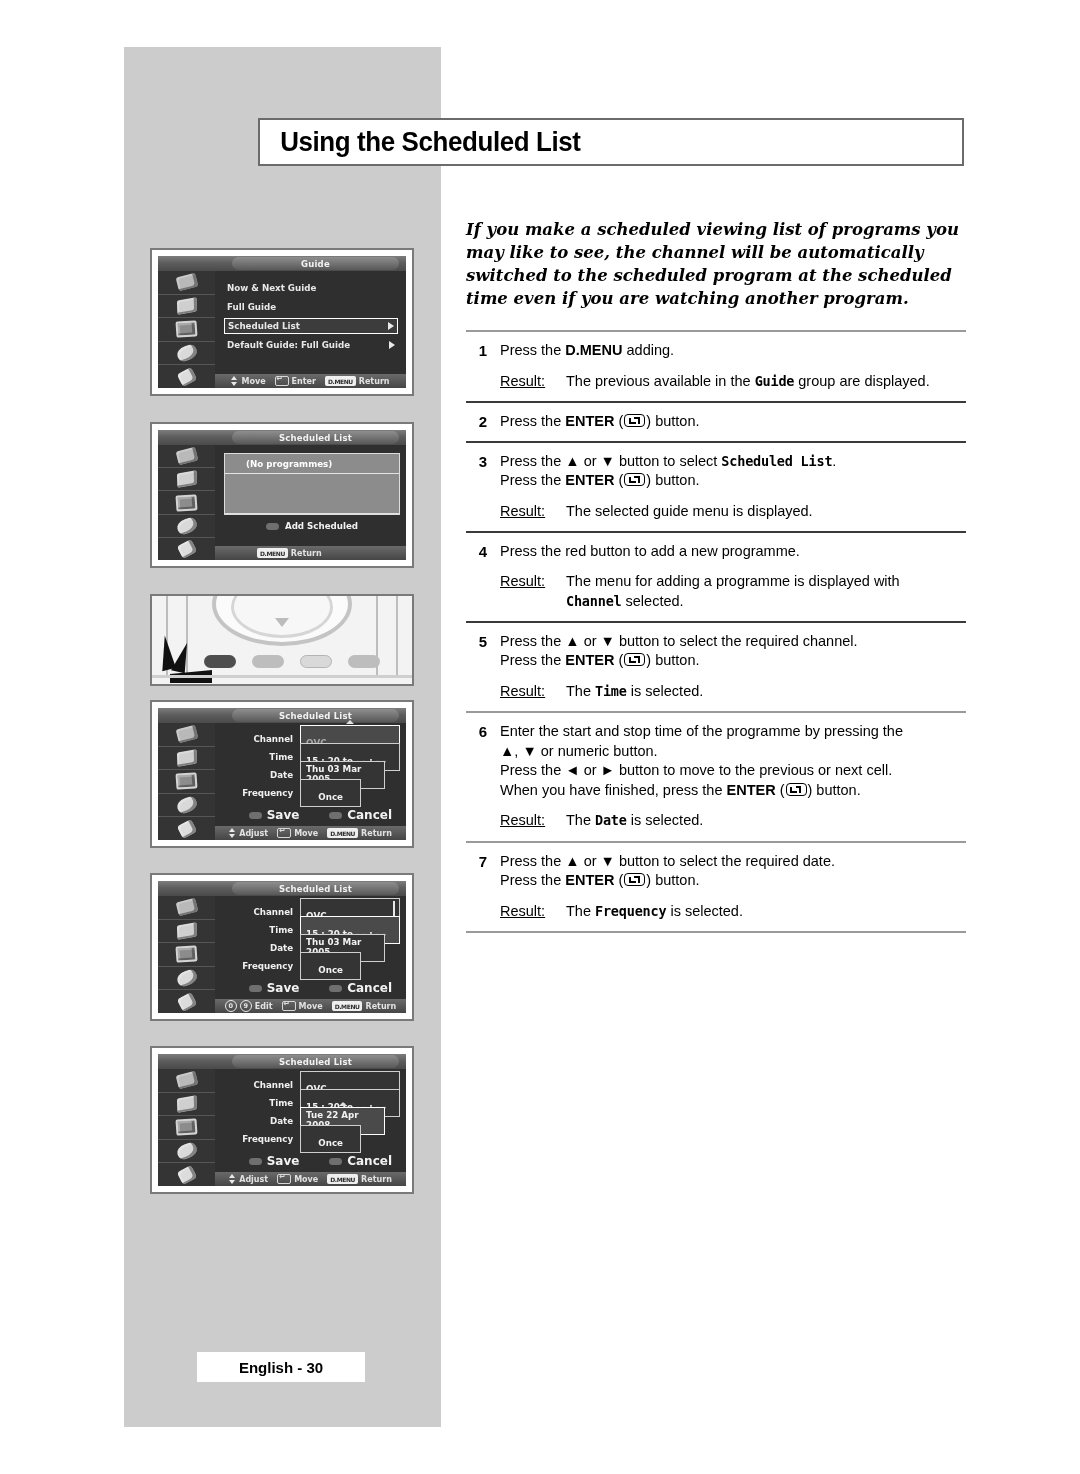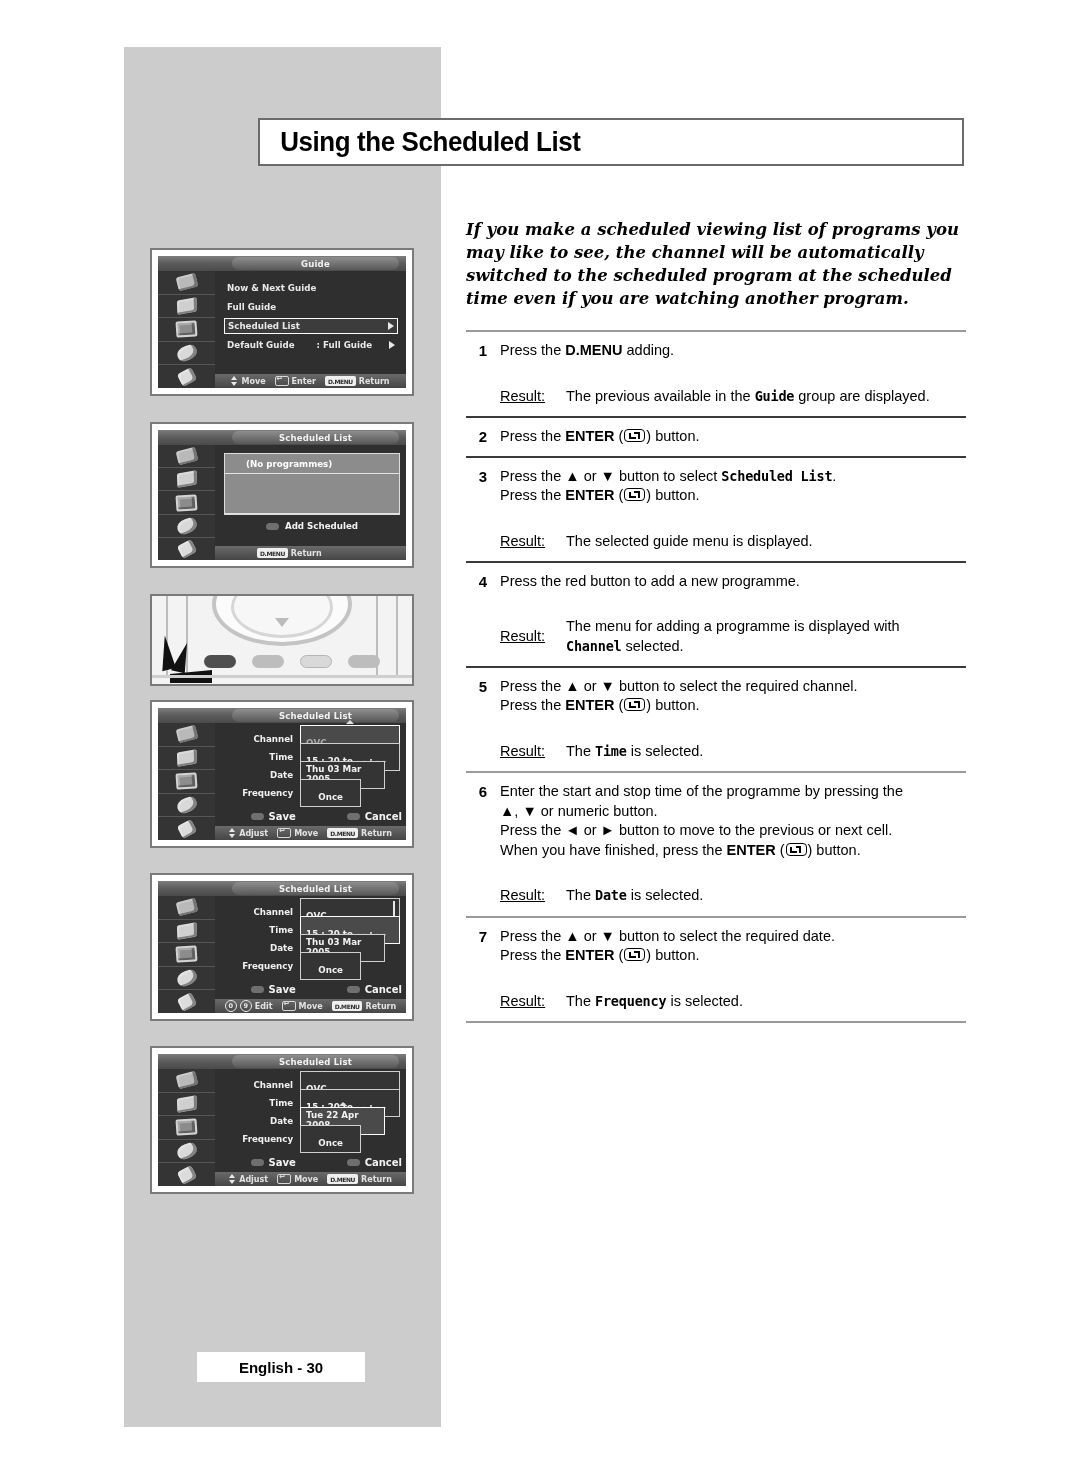--- a/index.html
+++ b/index.html
@@ -96,22 +96,21 @@
   }
   .step-body b { font-weight: bold; }
   .mono {
     font-family: "DejaVu Sans Mono", monospace;
     font-weight: bold;
     font-size: 13.5px;
     letter-spacing: -0.2px;
   }
   .result-row {
     display: flex;
-    margin-top: 26px;
-    align-items: center;
+    margin-top: 11px;
   }
   .result-label {
     width: 66px;
     flex: 0 0 66px;
     text-decoration: underline;
   }
   .result-text { flex: 1 1 auto; }
 
   
   .enterkey {
@@ -310,21 +309,21 @@
     align-items: center;
     padding: 0 3px;
     margin-bottom: 3px;
     box-sizing: border-box;
   }
   .menu-row.sel {
     border: 1.4px solid #ffffff;
     background: #3c3c3c;
   }
   .menu-row .spacer { flex: 1 1 auto; }
-  .menu-row .val { margin-left: 22px; }
+  .menu-row .val { }
   .arrow-r {
     width: 0; height: 0;
     border-top: 4px solid transparent;
     border-bottom: 4px solid transparent;
     border-left: 6px solid #eaeaea;
   }
 
   
   .sl-panel {
     position: absolute;
@@ -417,26 +416,26 @@
   .caret-up { top: -6px; border-bottom: 4.5px solid #e0e0e0; }
   .caret-dn { bottom: -6px; border-top: 4.5px solid #e0e0e0; }
   .cursor-bar {
     position: absolute;
     right: 4px; top: 2px;
     width: 2px; bottom: 2px;
     background: #e8e8e8;
   }
   .savecancel {
     position: absolute;
-    left: 0; right: 4px;
+    left: 0; right: 14px;
     bottom: 18px;
     display: flex;
     align-items: flex-start;
     color: #f2f2f2;
-    font-size: 10px;
+    font-size: 12px;
     font-weight: bold;
   }
   .sc-left { margin-left: 19%; display: flex; align-items: center; gap: 5px; }
   .sc-right { margin-left: auto; display: flex; align-items: center; gap: 5px; }
 
   
   .remote-card {
     position: absolute;
     background: #ffffff;
     border: 2px solid #7a7a7a;

